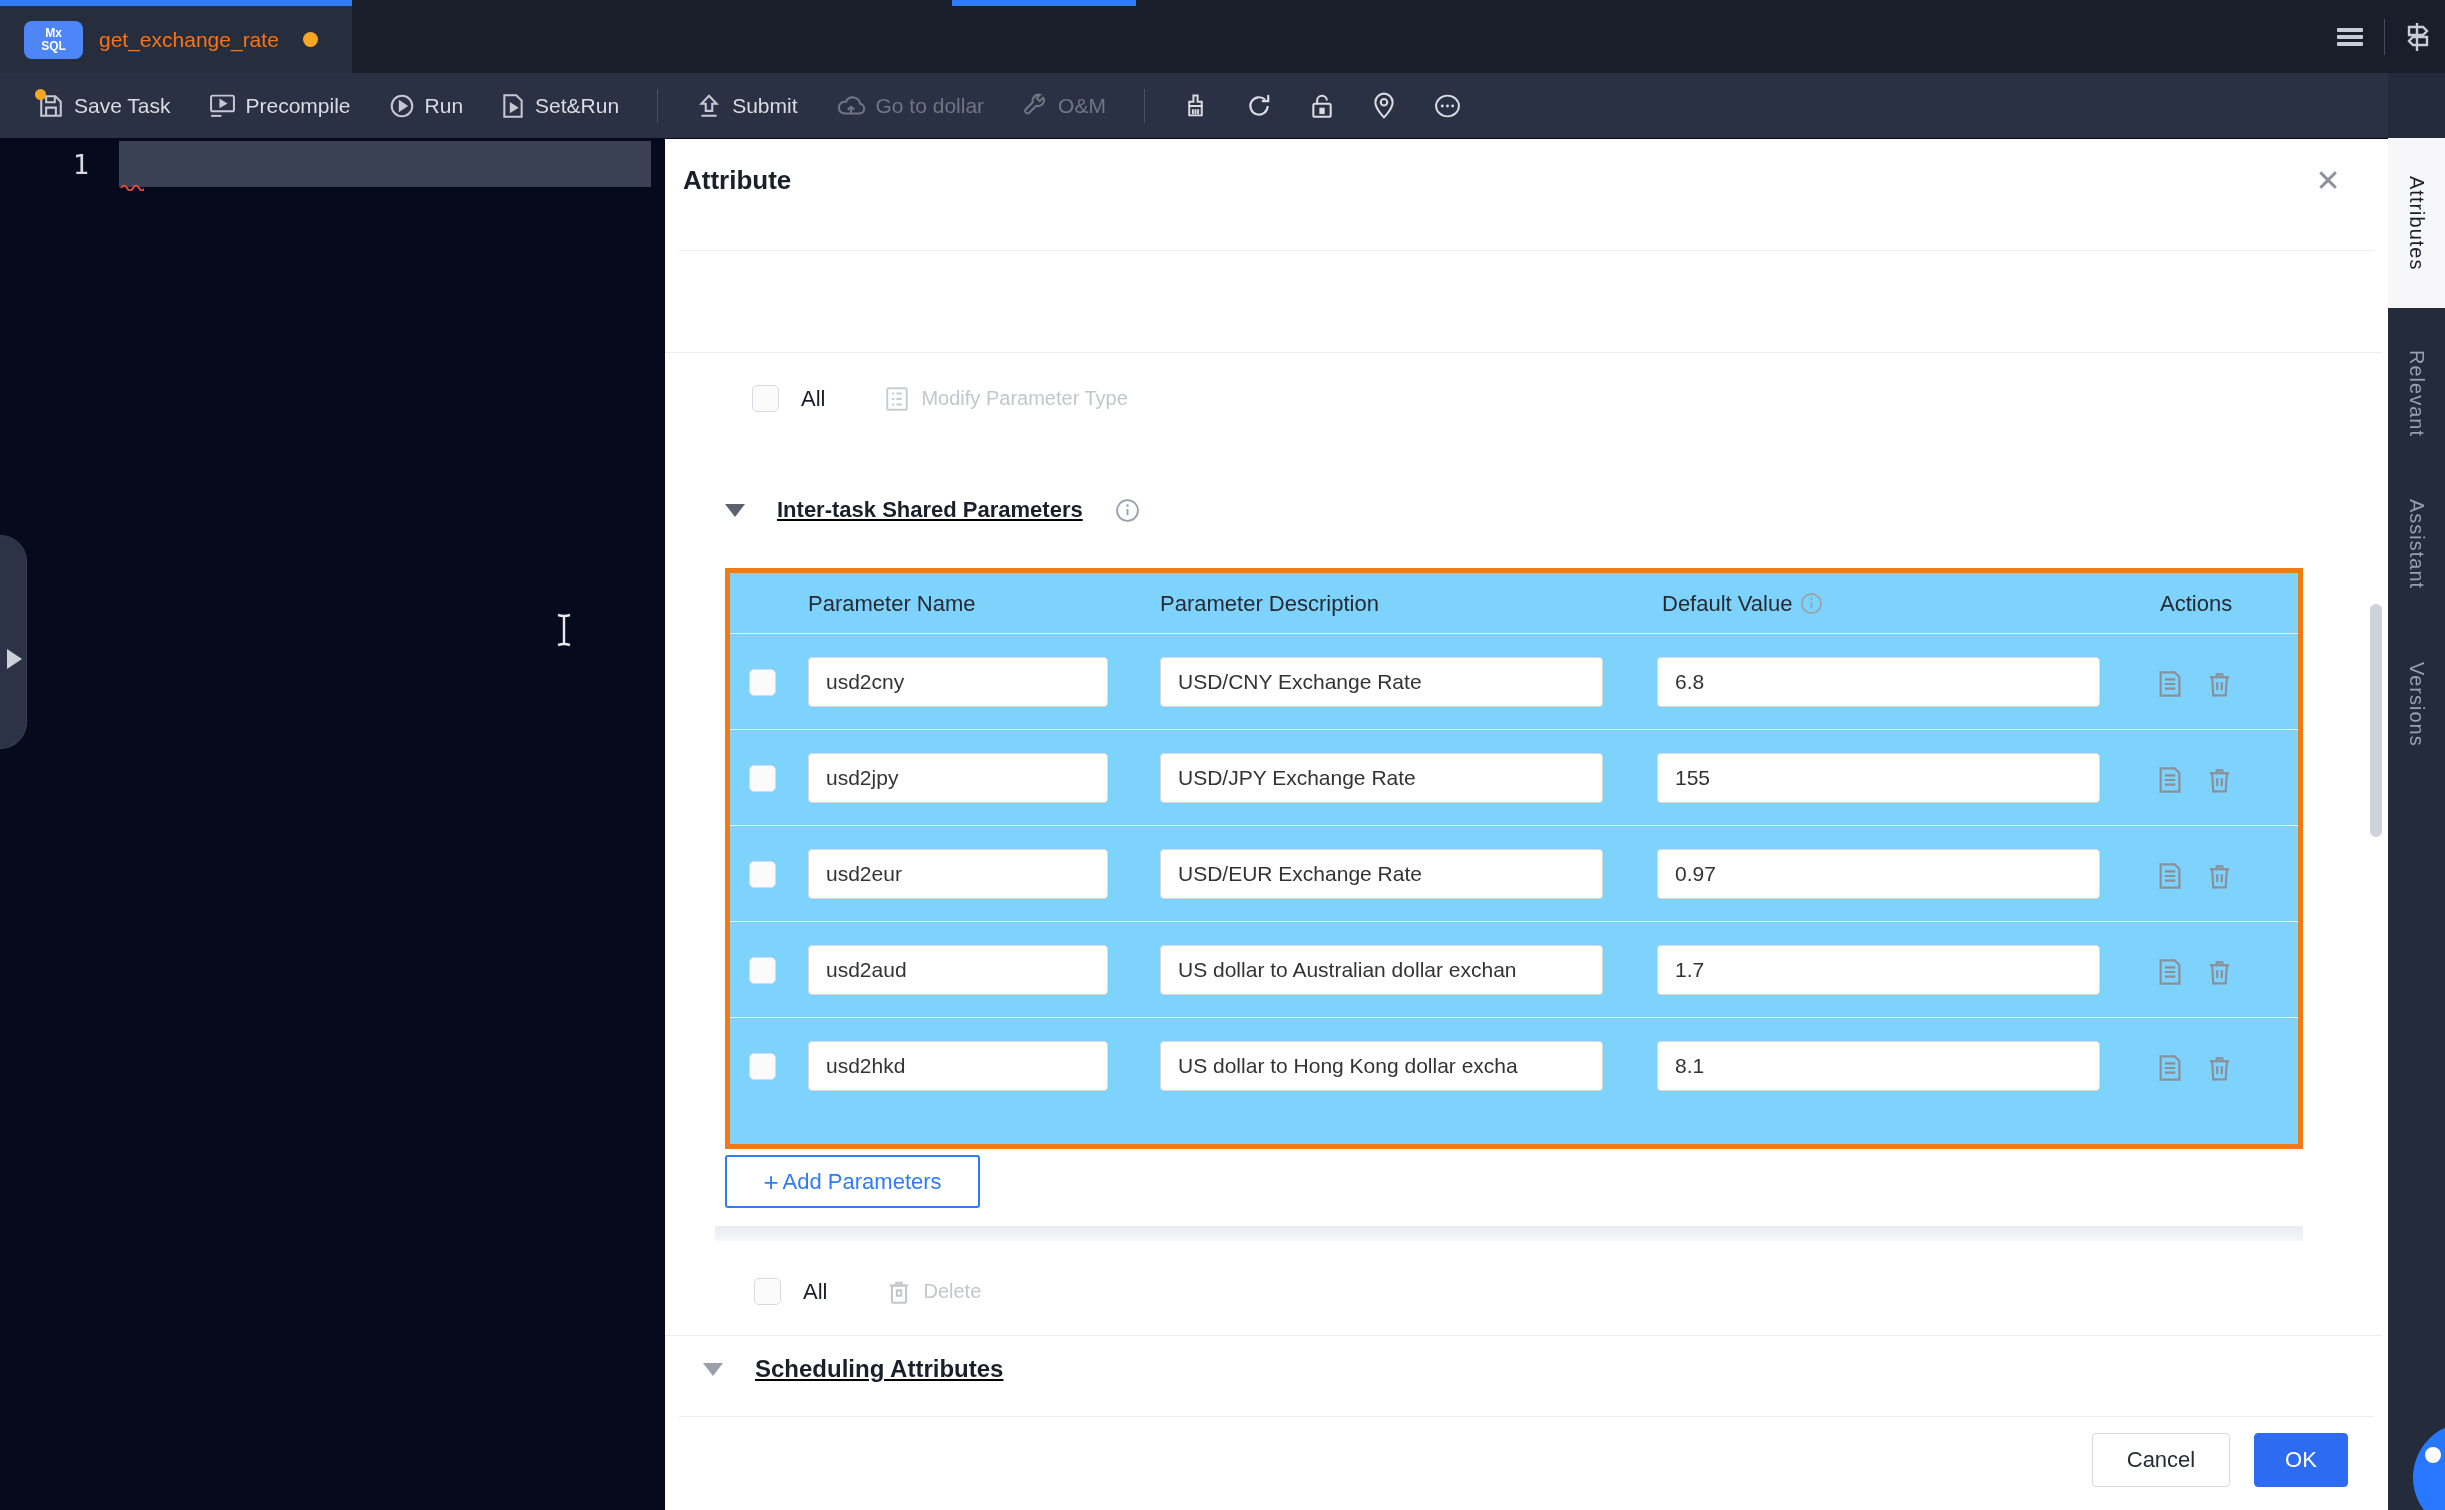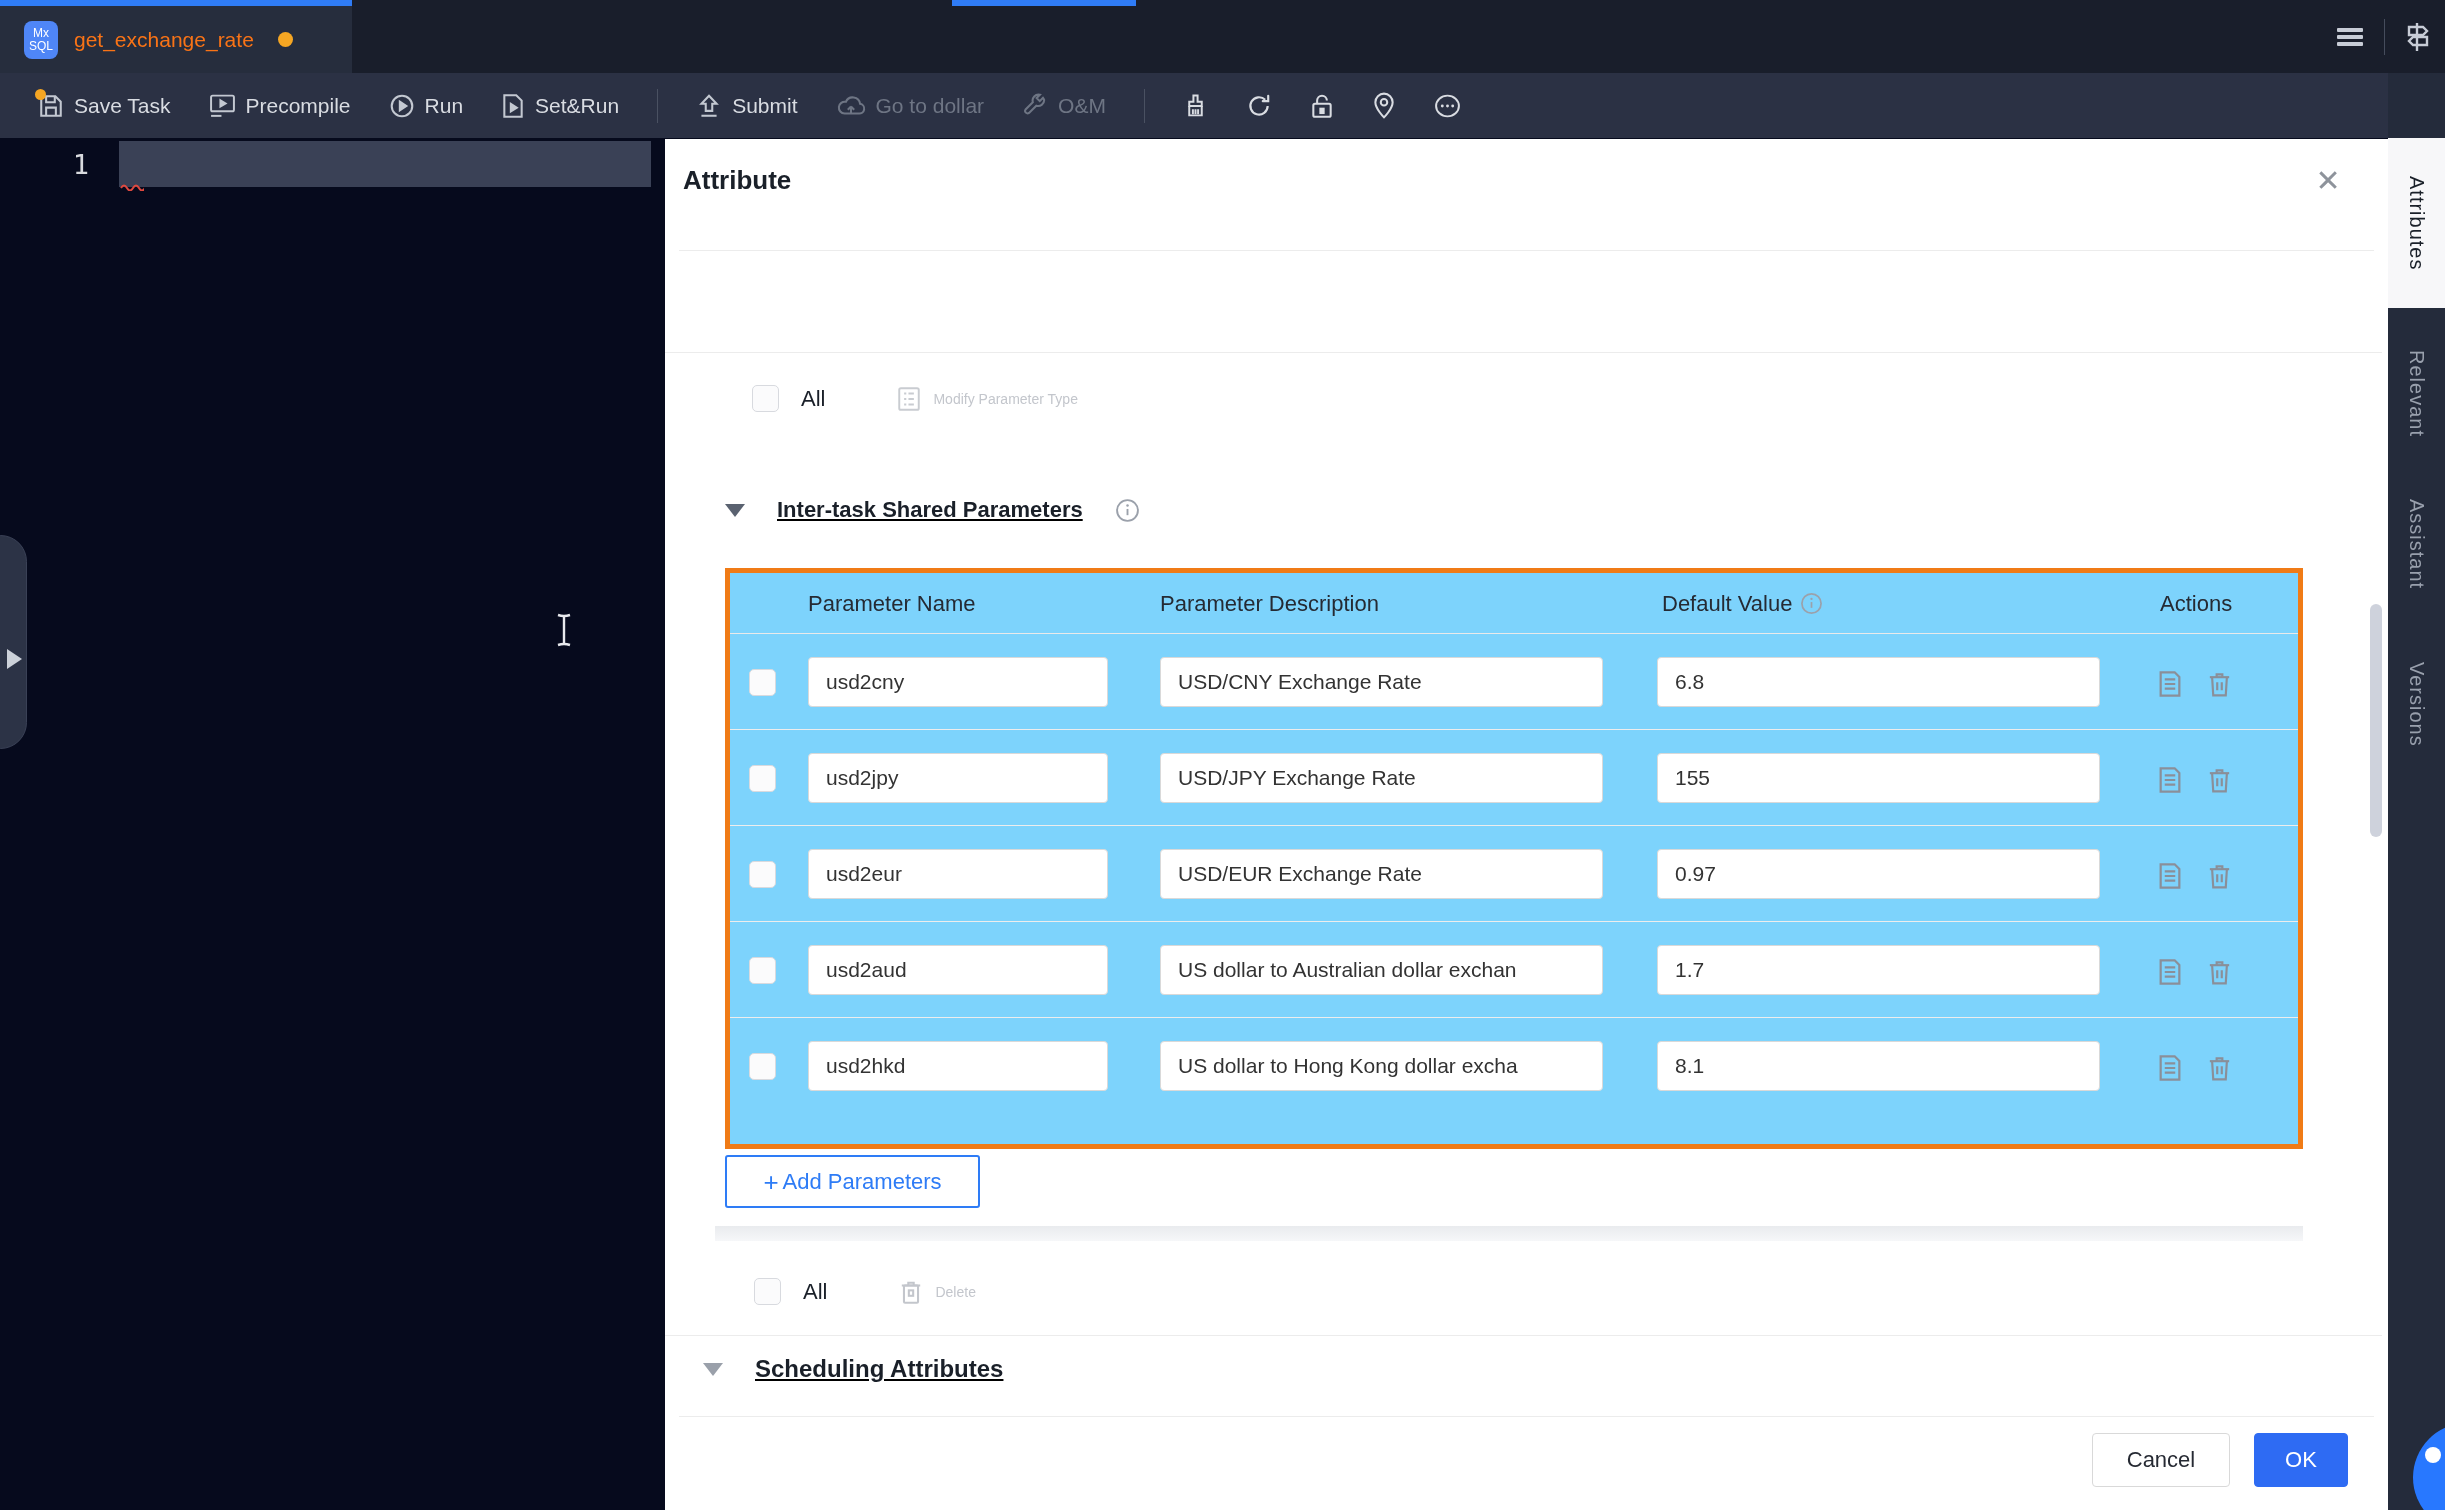--- a/index.html
+++ b/index.html
@@ -11,23 +11,23 @@
   svg { display:block; }
 
   
   .tabbar { position:absolute; left:0; top:0; width:2445px; height:73px; background:#191e2b; }
   .tab-active {
     position:absolute; left:0; top:0; width:352px; height:73px;
     background:#262d3d; border-top:6px solid #2f7cf6;
     display:flex; align-items:center; padding:0 24px; gap:16px;
   }
   .tab-icon {
-    width:34px; height:38px; border-radius:8px; background:#4f86f7;
+    width:59px; height:38px; border-radius:8px; background:#4f86f7;
     color:#fff; display:flex; flex-direction:column; align-items:center; justify-content:center;
-    font-size:12px; font-weight:normal; line-height:13px; flex:0 0 auto;
+    font-size:12px; font-weight:bold; line-height:13px; flex:0 0 auto;
   }
   .tab-title { color:#f97316; font-size:21px; white-space:nowrap; }
   .tab-dot { width:15px; height:15px; border-radius:50%; background:#f5a623; margin-left:8px; flex:0 0 auto; }
   .top-strip2 { position:absolute; left:952px; top:0; width:184px; height:6px; background:#2f7cf6; }
   .tabbar-right { position:absolute; right:14px; top:0; height:73px; display:flex; align-items:center; gap:20px; color:#c7ccd6; }
   .vdiv-dark { width:1px; height:36px; background:#454c5c; }
   .iconbtn { display:flex; align-items:center; justify-content:center; cursor:pointer; }
 
   
   .toolbar {
@@ -65,21 +65,21 @@
 
   
   .panel { position:absolute; left:665px; top:139px; width:1723px; height:1372px; background:#fff; }
   .panel-title { position:absolute; left:18px; top:26px; font-size:26px; font-weight:600; color:#1a2029; }
   .panel-close { position:absolute; left:1645px; top:24px; width:36px; height:36px; color:#8e939b; font-size:30px; line-height:36px; text-align:center; cursor:pointer; }
   .hline { position:absolute; height:1px; background:#ececec; }
   .checkbox { width:27px; height:27px; border:1px solid #d8dadf; border-radius:5px; background:#fbfbfc; flex:0 0 auto; cursor:pointer; }
 
   .allrow { position:absolute; left:87px; top:246px; display:flex; align-items:center; gap:22px; }
   .allrow .lbl { font-size:22px; color:#1a2029; }
-  .gray-action { display:flex; align-items:center; gap:12px; color:#c3c6cc; font-size:14px; margin-left:22px;padding-left:28px; }
+  .gray-action { display:flex; align-items:center; gap:12px; color:#c3c6cc; font-size:20px; margin-left:10px;padding-left:28px; }
 
   .sec-head { position:absolute; display:flex; align-items:center; gap:32px;text-decoration:underline; }
   .caret-down { width:0; height:0; border-left:10px solid transparent; border-right:10px solid transparent; border-top:13px solid #5a6270; cursor:pointer; }
   .caret-down.lite { border-top-color:#9aa0aa; }
   .sec-title { font-size:22px; font-weight:700; color:#1a2029; }
   .sec-title.big { font-size:24px; }
   .info-ic { color:#9ba1ab; }
 
   .hl-box {
     position:absolute; left:60px; top:429px; width:1578px; height:581px;

